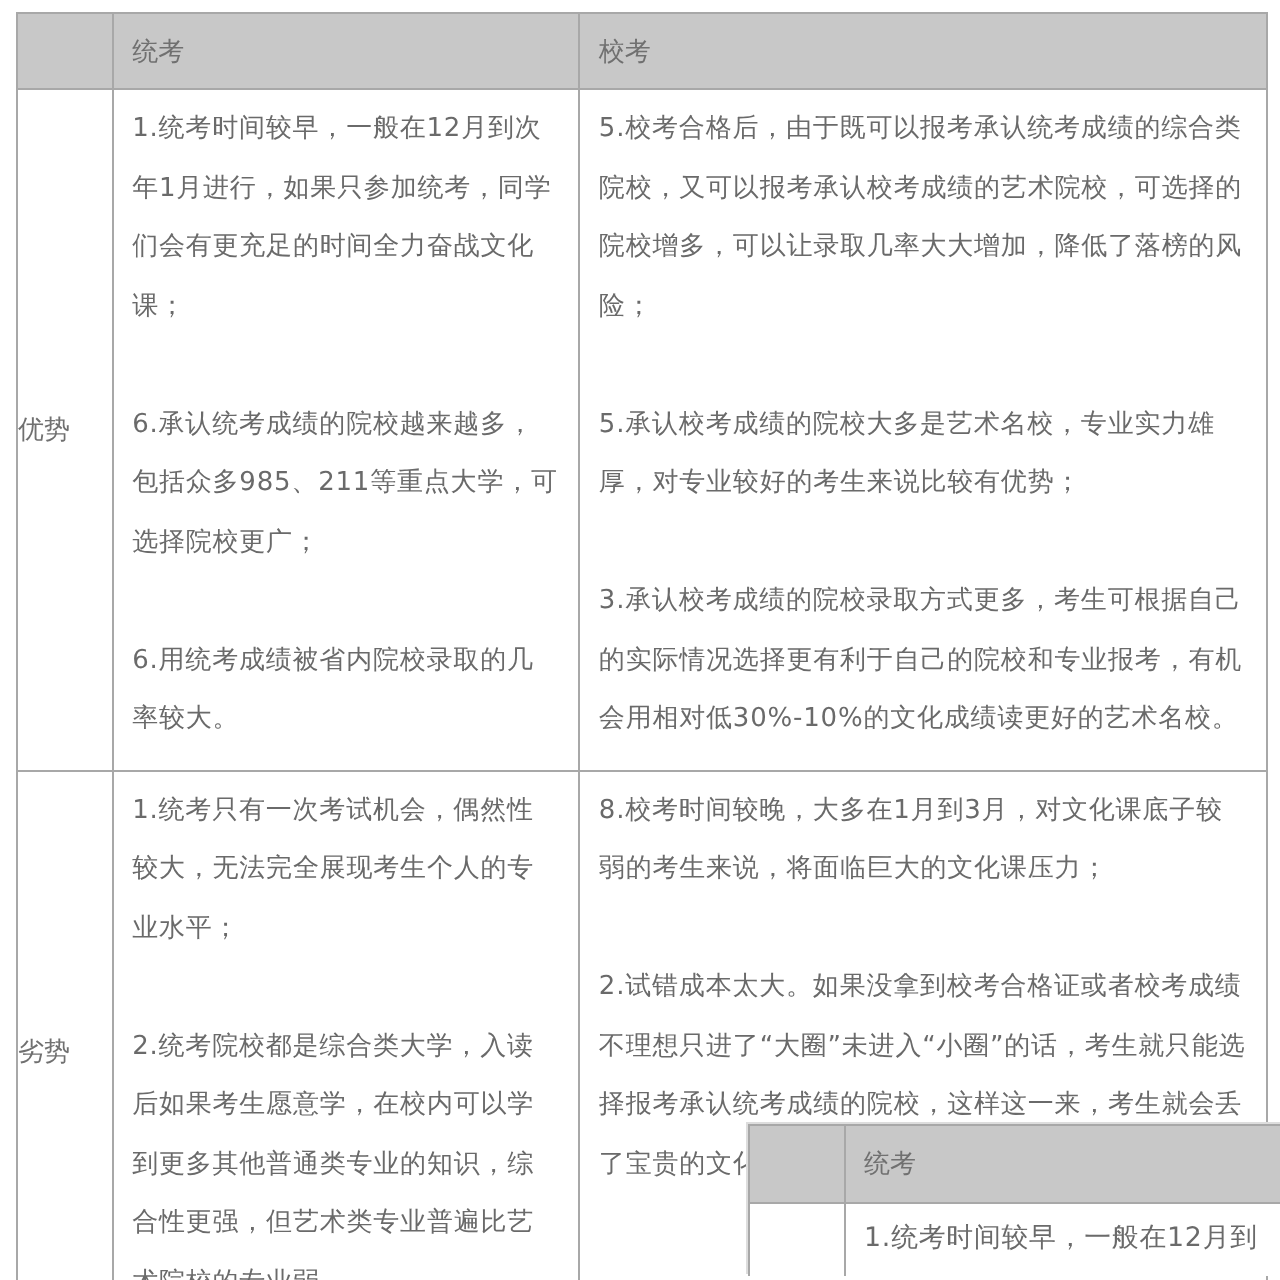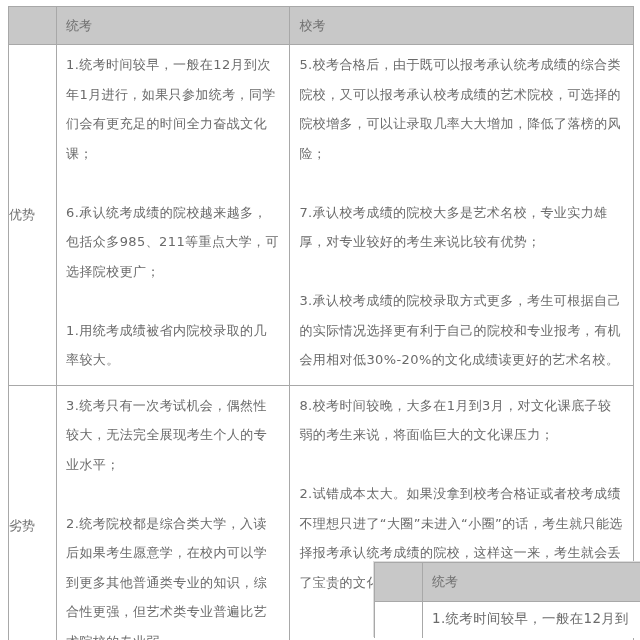--- a/index.html
+++ b/index.html
@@ -128,38 +128,38 @@
     </thead>
     <tbody>
       <tr class="row-adv">
         <td class="row-label">优势</td>
         <td>
           <div class="cell-body">
             <p class="para">1.统考时间较早，一般在12月到次年1月进行，如果只参加统考，同学们会有更充足的时间全力奋战文化课；</p>
             <div class="gap"></div>
             <p class="para">6.承认统考成绩的院校越来越多，包括众多985、211等重点大学，可选择院校更广；</p>
             <div class="gap"></div>
-            <p class="para">1.用统考成绩被省内院校录取的几率较大。</p>
+            <p class="para">6.用统考成绩被省内院校录取的几率较大。</p>
           </div>
         </td>
         <td>
           <div class="cell-body">
             <p class="para">5.校考合格后，由于既可以报考承认统考成绩的综合类院校，又可以报考承认校考成绩的艺术院校，可选择的院校增多，可以让录取几率大大增加，降低了落榜的风险；</p>
             <div class="gap"></div>
-            <p class="para">7.承认校考成绩的院校大多是艺术名校，专业实力雄厚，对专业较好的考生来说比较有优势；</p>
+            <p class="para">5.承认校考成绩的院校大多是艺术名校，专业实力雄厚，对专业较好的考生来说比较有优势；</p>
             <div class="gap"></div>
-            <p class="para">3.承认校考成绩的院校录取方式更多，考生可根据自己的实际情况选择更有利于自己的院校和专业报考，有机会用相对低30%-20%的文化成绩读更好的艺术名校。</p>
+            <p class="para">3.承认校考成绩的院校录取方式更多，考生可根据自己的实际情况选择更有利于自己的院校和专业报考，有机会用相对低30%-10%的文化成绩读更好的艺术名校。</p>
           </div>
         </td>
       </tr>
       <tr class="row-dis">
         <td class="row-label">劣势</td>
         <td>
           <div class="cell-body">
-            <p class="para">3.统考只有一次考试机会，偶然性较大，无法完全展现考生个人的专业水平；</p>
+            <p class="para">1.统考只有一次考试机会，偶然性较大，无法完全展现考生个人的专业水平；</p>
             <div class="gap"></div>
             <p class="para">2.统考院校都是综合类大学，入读后如果考生愿意学，在校内可以学到更多其他普通类专业的知识，综合性更强，但艺术类专业普遍比艺术院校的专业弱。</p>
           </div>
         </td>
         <td>
           <div class="cell-body">
             <p class="para">8.校考时间较晚，大多在1月到3月，对文化课底子较弱的考生来说，将面临巨大的文化课压力；</p>
             <div class="gap"></div>
             <p class="para">2.试错成本太大。如果没拿到校考合格证或者校考成绩不理想只进了“大圈”未进入“小圈”的话，考生就只能选择报考承认统考成绩的院校，这样这一来，考生就会丢了宝贵的文化课学习时间，文化成绩可能受到影响。</p>
           </div>

